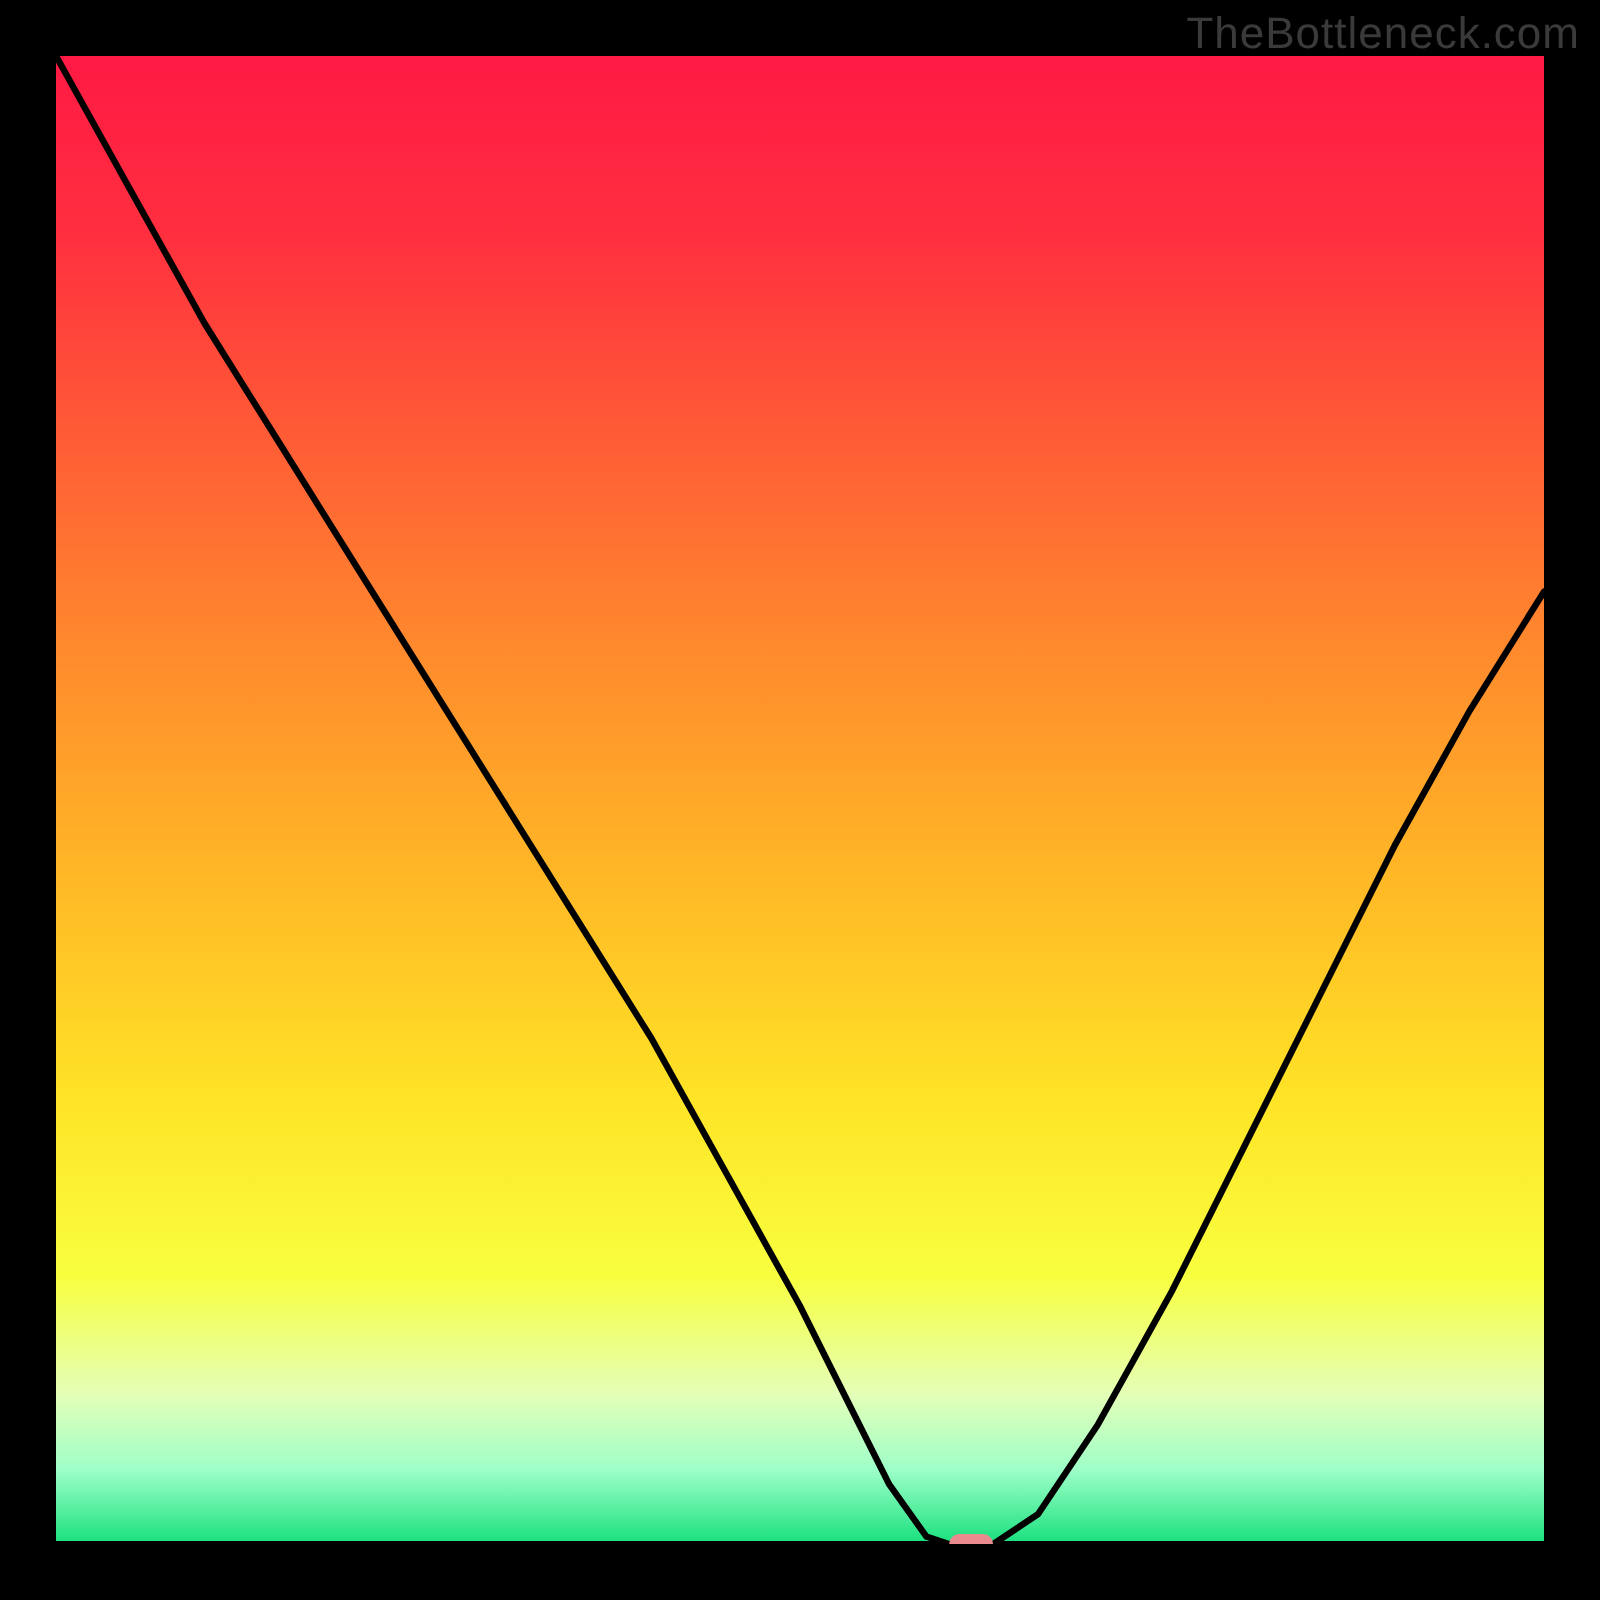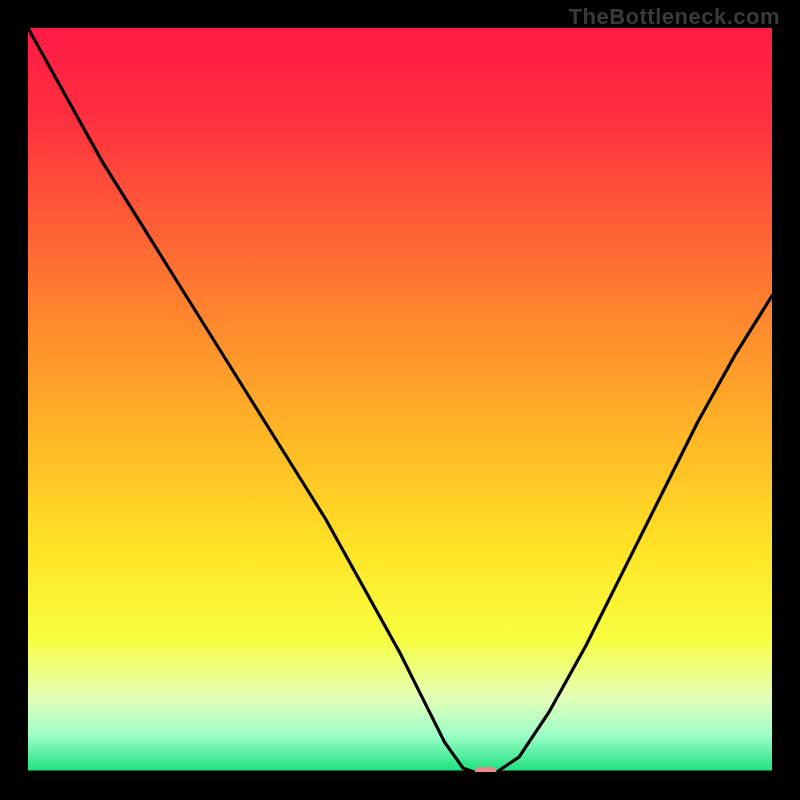--- a/index.html
+++ b/index.html
@@ -13,24 +13,24 @@
   }
   .frame {
     position: relative;
     width: 800px;
     height: 800px;
     background: #000000;
   }
   .watermark {
     position: absolute;
     top: 4px;
-    right: 20px;
+    right: 10px;
     color: #3a3a3a;
     font-size: 22px;
-    font-weight: 700;
+    font-weight: 400;
     letter-spacing: 0.5px;
     user-select: none;
   }
   .plot {
     position: absolute;
     left: 28px;
     top: 28px;
     width: 744px;
     height: 744px;
     overflow: hidden;

